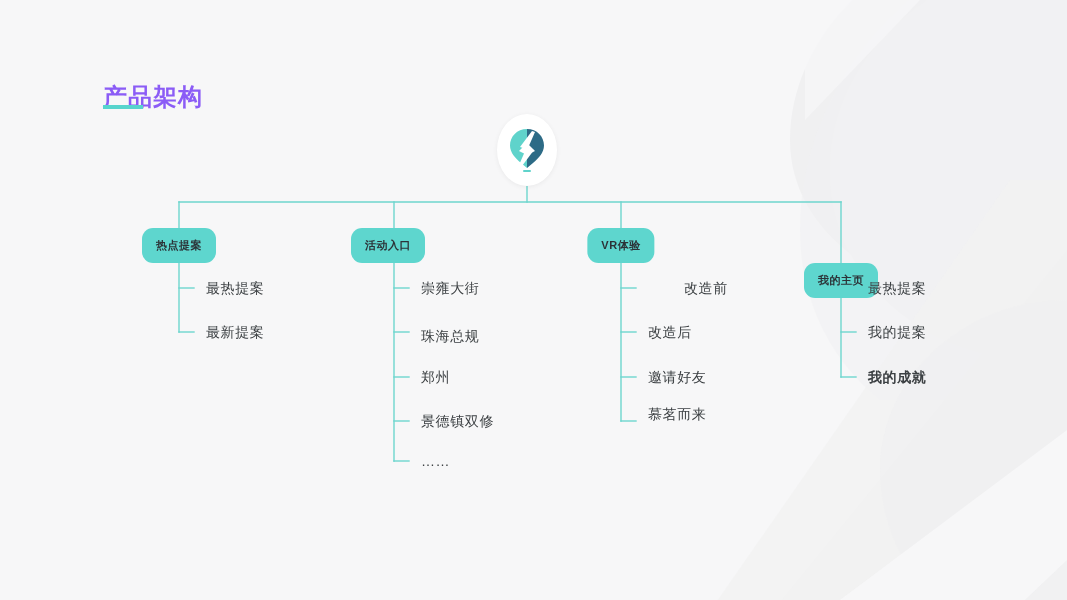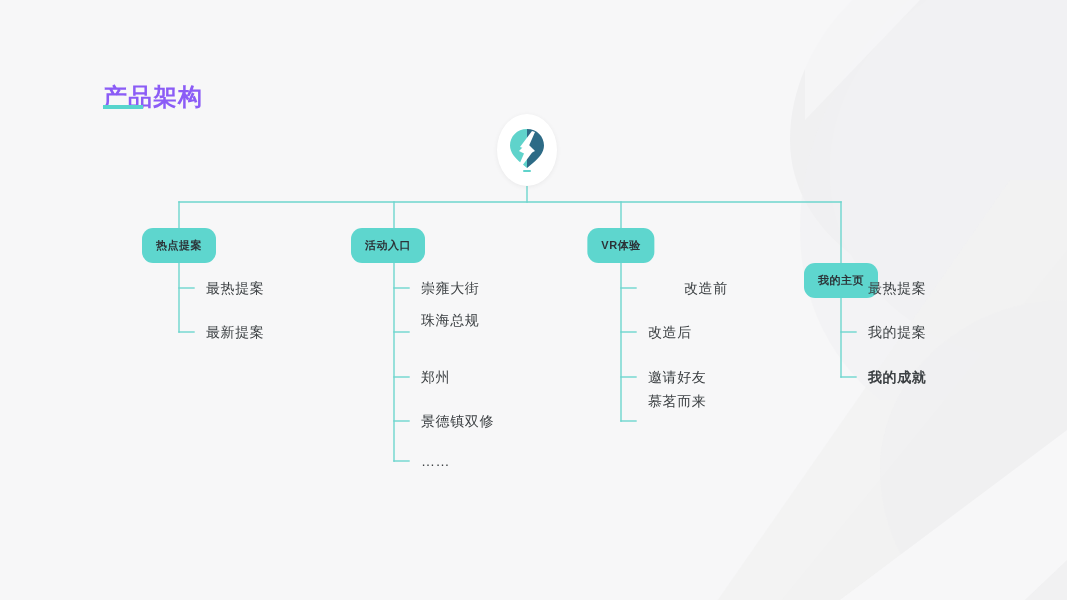--- a/index.html
+++ b/index.html
@@ -178,30 +178,30 @@
 <div id="nodes-layer">
     <div class="pill" style="top: 228px; left: 179px; transform: translateX(-50%);">
       <span>热点提案</span>
     </div>
     <div class="leaf-label" style="left: 206px; top: 288px;">最热提案</div>
     <div class="leaf-label" style="left: 206px; top: 332px;">最新提案</div>
     <div class="pill" style="top: 228px; left: 388px; transform: translateX(-50%);">
       <span>活动入口</span>
     </div>
     <div class="leaf-label" style="left: 421px; top: 288px;">崇雍大街</div>
-    <div class="leaf-label" style="left: 421px; top: 320px;">珠海总规</div>
+    <div class="leaf-label" style="left: 421px; top: 336px;">珠海总规</div>
     <div class="leaf-label" style="left: 421px; top: 377px;">郑州</div>
     <div class="leaf-label" style="left: 421px; top: 421px;">景德镇双修</div>
     <div class="leaf-label" style="left: 421px; top: 461px;">……</div>
     <div class="pill" style="top: 228px; left: 621px; transform: translateX(-50%);">
       <span>VR体验</span>
     </div>
     <div class="leaf-label" style="left: 648px; top: 288px; margin-left: 36px;">改造前</div>
     <div class="leaf-label" style="left: 648px; top: 332px;">改造后</div>
     <div class="leaf-label" style="left: 648px; top: 377px;">邀请好友</div>
-    <div class="leaf-label" style="left: 648px; top: 401px; text-align: center;">慕茗而来</div>
+    <div class="leaf-label" style="left: 648px; top: 414px; text-align: center;">慕茗而来</div>
     <div class="pill" style="top: 228px; left: 841px; transform: translateX(-50%); margin-top: 35px;">
       <span>我的主页</span>
     </div>
     <div class="leaf-label" style="left: 868px; top: 288px;">最热提案</div>
     <div class="leaf-label" style="left: 868px; top: 332px;">我的提案</div>
     <div class="leaf-label" style="left: 868px; top: 377px; font-weight: bold;">我的成就</div>
   </div>
 
 </body></html>

